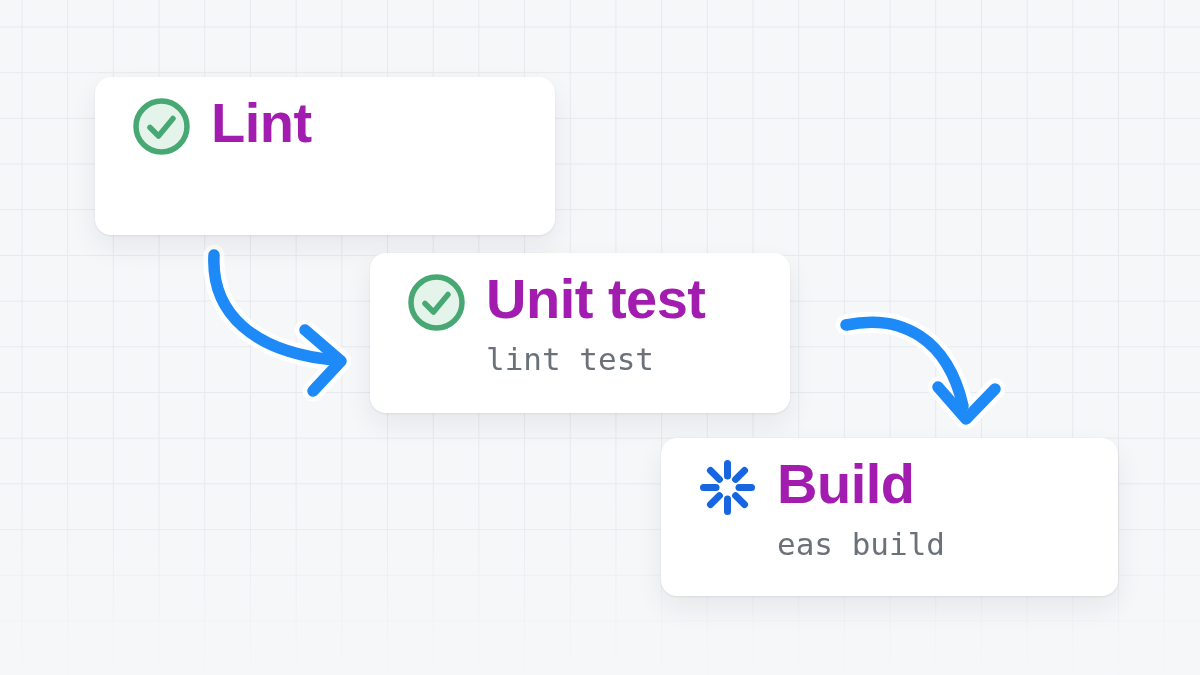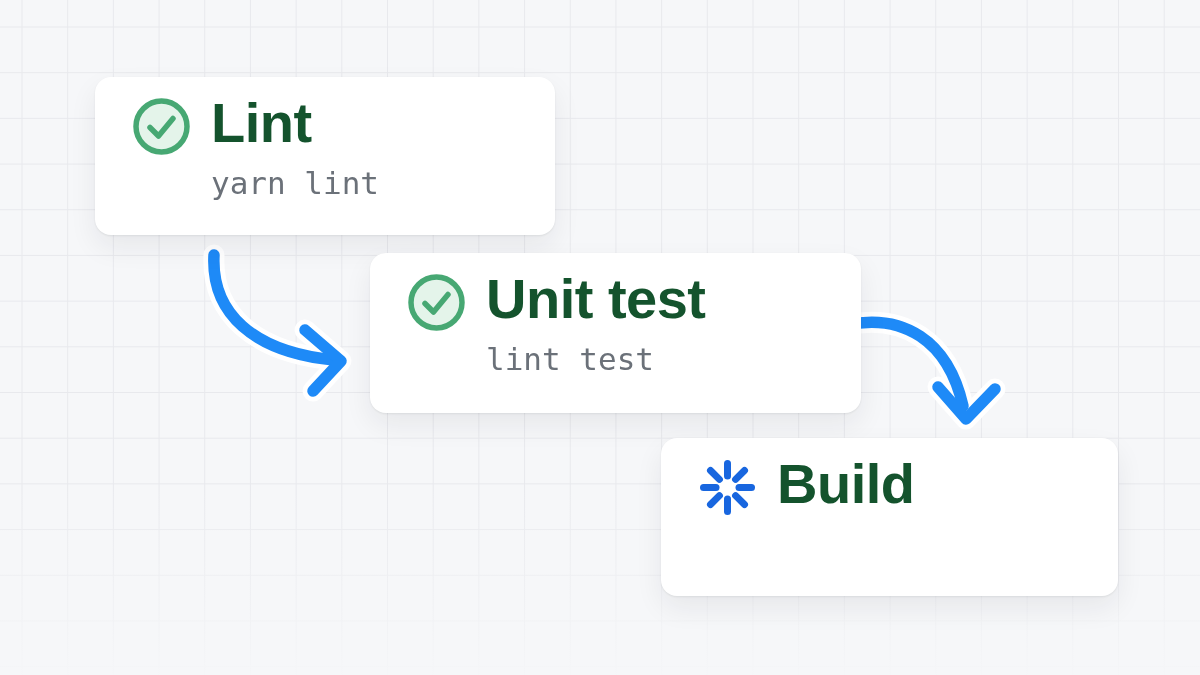--- a/index.html
+++ b/index.html
@@ -34,34 +34,34 @@
   .card .text-col{
     position:absolute;
     left:116px;top:18px;right:20px;
   }
   .card .title{
     display:block;
     font-size:56px;
     font-weight:700;
     line-height:56px;
     letter-spacing:-0.5px;
-    color:#14532d;
+    color:#a21caf;
     white-space:nowrap;
   }
   .card .command{
     display:block;
     margin-top:14px;
     font-family:"DejaVu Sans Mono", monospace;
     font-size:31px;
     line-height:36px;
     color:#6b7179;
     white-space:nowrap;
   }
   #card-lint     {left:95px;  top:77px;  width:460px; height:158px;}
-  #card-unit-test{left:370px; top:253px; width:491px; height:160px;}
+  #card-unit-test{left:370px; top:253px; width:420px; height:160px;}
   #card-build    {left:648px; top:438px; width:457px; height:158px;margin-left:13px;}
   #arrows{position:absolute;inset:0;pointer-events:none;}
 </style>
 </head>
 <body>
 
 <div id="canvas">
 
   <div id="grid-fade"></div>
 
@@ -90,21 +90,20 @@
     </g>
   </svg>
 
   <div class="card" id="card-lint">
     <svg class="status-icon" viewBox="0 0 57 57">
       <circle cx="28.5" cy="28.5" r="25.5" fill="#e4f4ea" stroke="#47a873" stroke-width="5.5"></circle>
       <path d="M 17 29.5 L 25.5 38 L 40 20.5" fill="none" stroke="#47a873" stroke-width="5.5" stroke-linecap="round" stroke-linejoin="round"></path>
     </svg>
     <div class="text-col">
       <span class="title">Lint</span>
-      <span class="command">yarn lint</span>
     </div>
   </div>
 
   <div class="card" id="card-unit-test">
     <svg class="status-icon" viewBox="0 0 57 57">
       <circle cx="28.5" cy="28.5" r="25.5" fill="#e4f4ea" stroke="#47a873" stroke-width="5.5"></circle>
       <path d="M 17 29.5 L 25.5 38 L 40 20.5" fill="none" stroke="#47a873" stroke-width="5.5" stroke-linecap="round" stroke-linejoin="round"></path>
     </svg>
     <div class="text-col">
       <span class="title">Unit test</span>
@@ -120,16 +119,17 @@
         <line x1="52.5" y1="28.5" x2="40" y2="28.5"></line>
         <line x1="45.5" y1="45.5" x2="36.6" y2="36.6"></line>
         <line x1="28.5" y1="52.5" x2="28.5" y2="40"></line>
         <line x1="11.5" y1="45.5" x2="20.4" y2="36.6"></line>
         <line x1="4.5" y1="28.5" x2="17" y2="28.5"></line>
         <line x1="11.5" y1="11.5" x2="20.4" y2="20.4"></line>
       </g>
     </svg>
     <div class="text-col">
       <span class="title">Build</span>
+      <span class="command">eas build</span>
     </div>
   </div>
 
 </div>
 
 </body></html>

